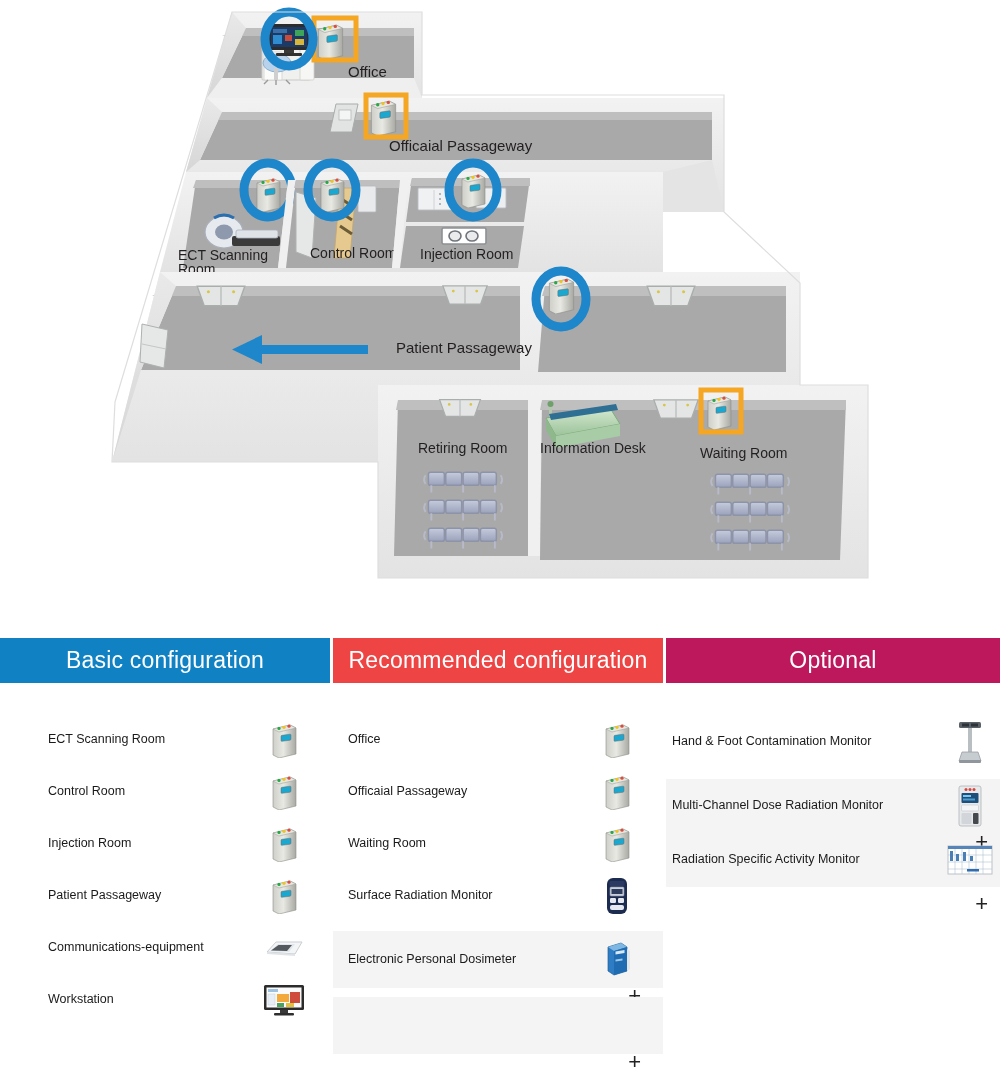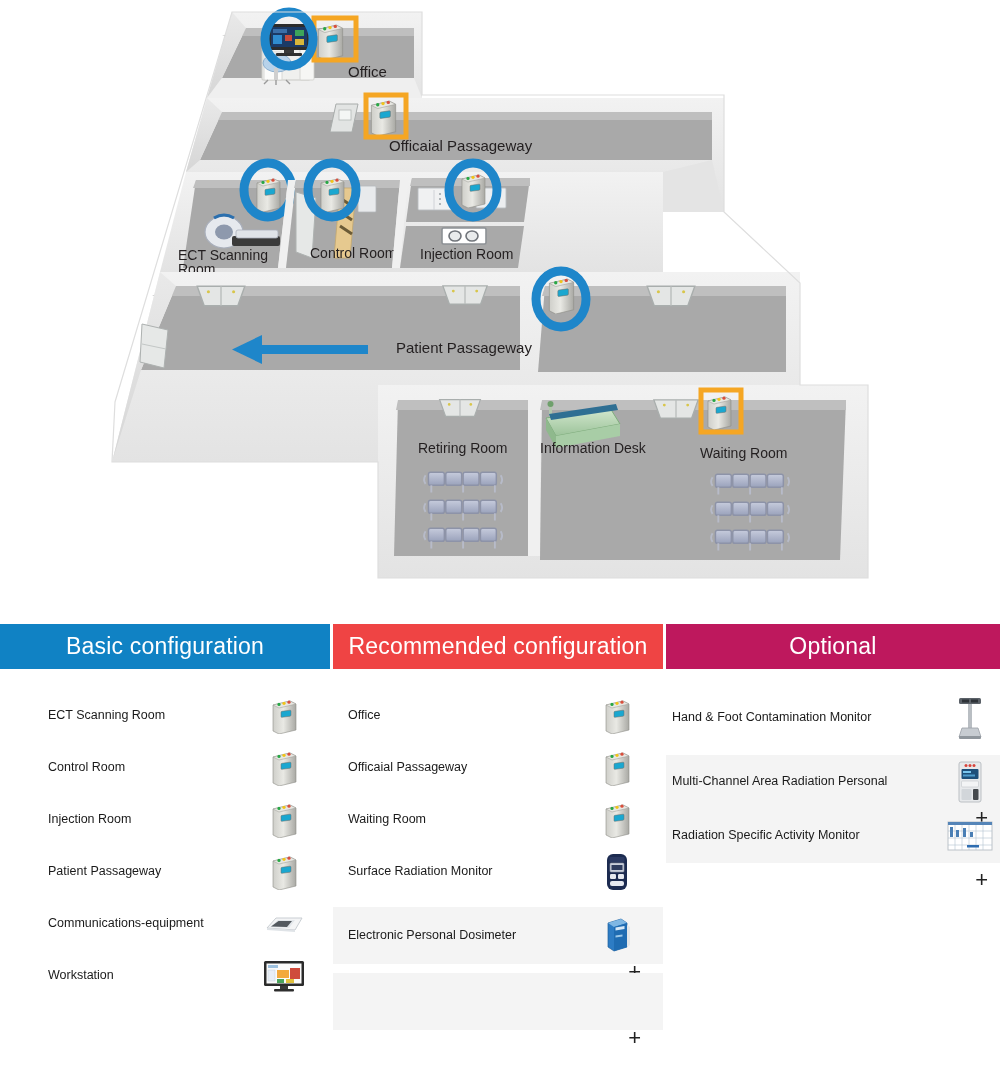--- a/index.html
+++ b/index.html
@@ -20,39 +20,39 @@
   .room-label {
     font-family: "Liberation Sans", sans-serif;
     font-size: 15px;
     fill: #231f20;
   }
   .room-label-sm { font-size: 14px; }
 
   
   #legend { position: absolute; left: 0; top: 620px; width: 1000px; height: 471px; }
 
-  .col { position: absolute; top: 4px; }
+  .col { position: absolute; top: 18px; }
   .col-basic { left: 0px;   width: 330px; }
   .col-reco  { left: 333px; width: 330px; }
   .col-opt   { left: 666px; width: 334px; }
 
   .col-header {
     height: 45px;
     display: flex; align-items: center; justify-content: center;
     color: #ffffff;
     font-size: 23px;
     font-family: "Liberation Sans", sans-serif;
     letter-spacing: .2px;
     white-space: nowrap;
   }
   .col-header.blue   { background: #1082c4; }
   .col-header.yellow { background: #ef4444; }
   .col-header.green  { background: #be185d; }
 
-  .col-body { position: relative; padding-top: 21px; }
+  .col-body { position: relative; padding-top: 31px; }
 
   .item-row {
     position: relative;
     height: 52px;
     display: flex;
     align-items: center;
   }
   .item-label {
     font-size: 12.5px;
     color: #1a1a1a;
@@ -520,21 +520,21 @@
               <rect x="18" y="4.5" width="7" height="3" fill="#2d3237"></rect>
               <rect x="15" y="9" width="4" height="24" fill="#b9bec3"></rect>
               <polygon points="9,33 25,33 28,42 6,42" fill="#c7ccd1" stroke="#9aa0a6" stroke-width="0.8"></polygon>
               <rect x="6" y="41" width="22" height="3" rx="1" fill="#8f969c"></rect>
             </svg>
           </span>
         </div>
 
         <div class="group-box">
           <div class="item-row" style="height:54px;">
-            <span class="item-label">Multi-Channel Area Radiation Personal</span>
+            <span class="item-label">Multi-Channel Dose Radiation Monitor</span>
             <span class="item-icon">
               <svg class="ico" width="30" height="44" viewBox="0 0 30 44">
                 <rect x="4" y="2" width="22" height="40" rx="2" fill="#e7e9eb" stroke="#b5babe" stroke-width="0.9"></rect>
                 <circle cx="11" cy="5.5" r="1.5" fill="#d8453c"></circle>
                   <circle cx="15" cy="5.5" r="1.5" fill="#d8453c"></circle>
                 <circle cx="19" cy="5.5" r="1.5" fill="#d8453c"></circle>
                 <rect x="6.5" y="9" width="17" height="10" rx="1" fill="#1d4f7a"></rect>
                 <rect x="8" y="11" width="8" height="2" fill="#79c6ef"></rect>
                 <rect x="8" y="14.5" width="12" height="2" fill="#4e9ccc"></rect>
                 <rect x="6.5" y="21" width="17" height="6" rx="1" fill="#f3f4f5" stroke="#c3c7cb" stroke-width="0.6"></rect>

